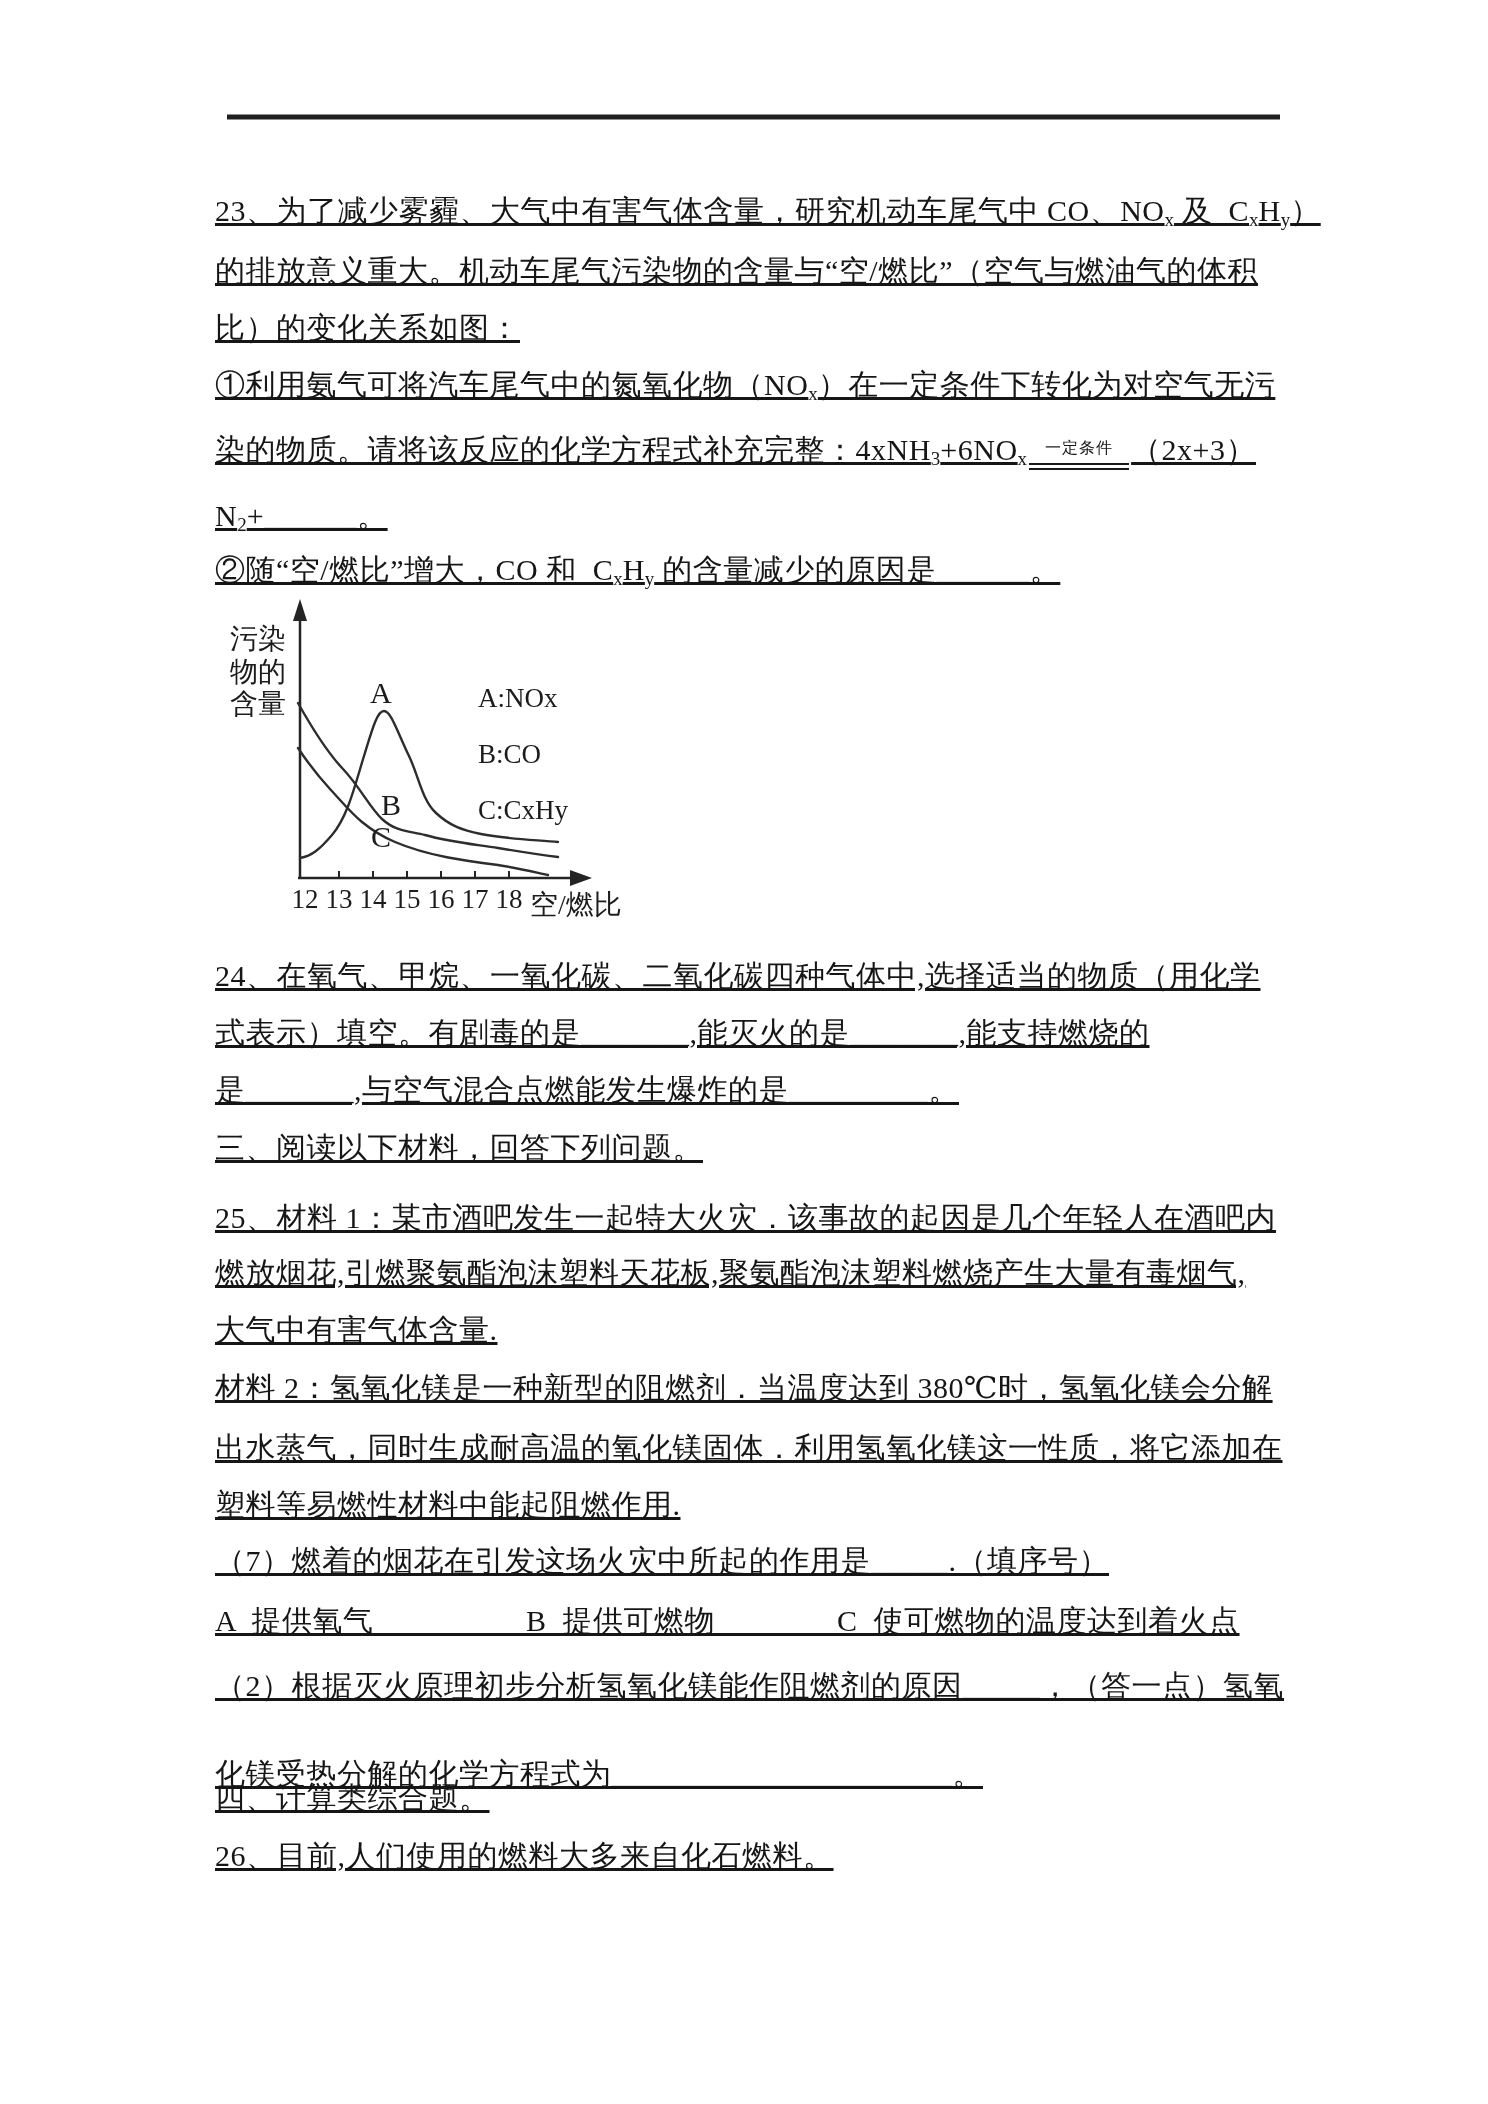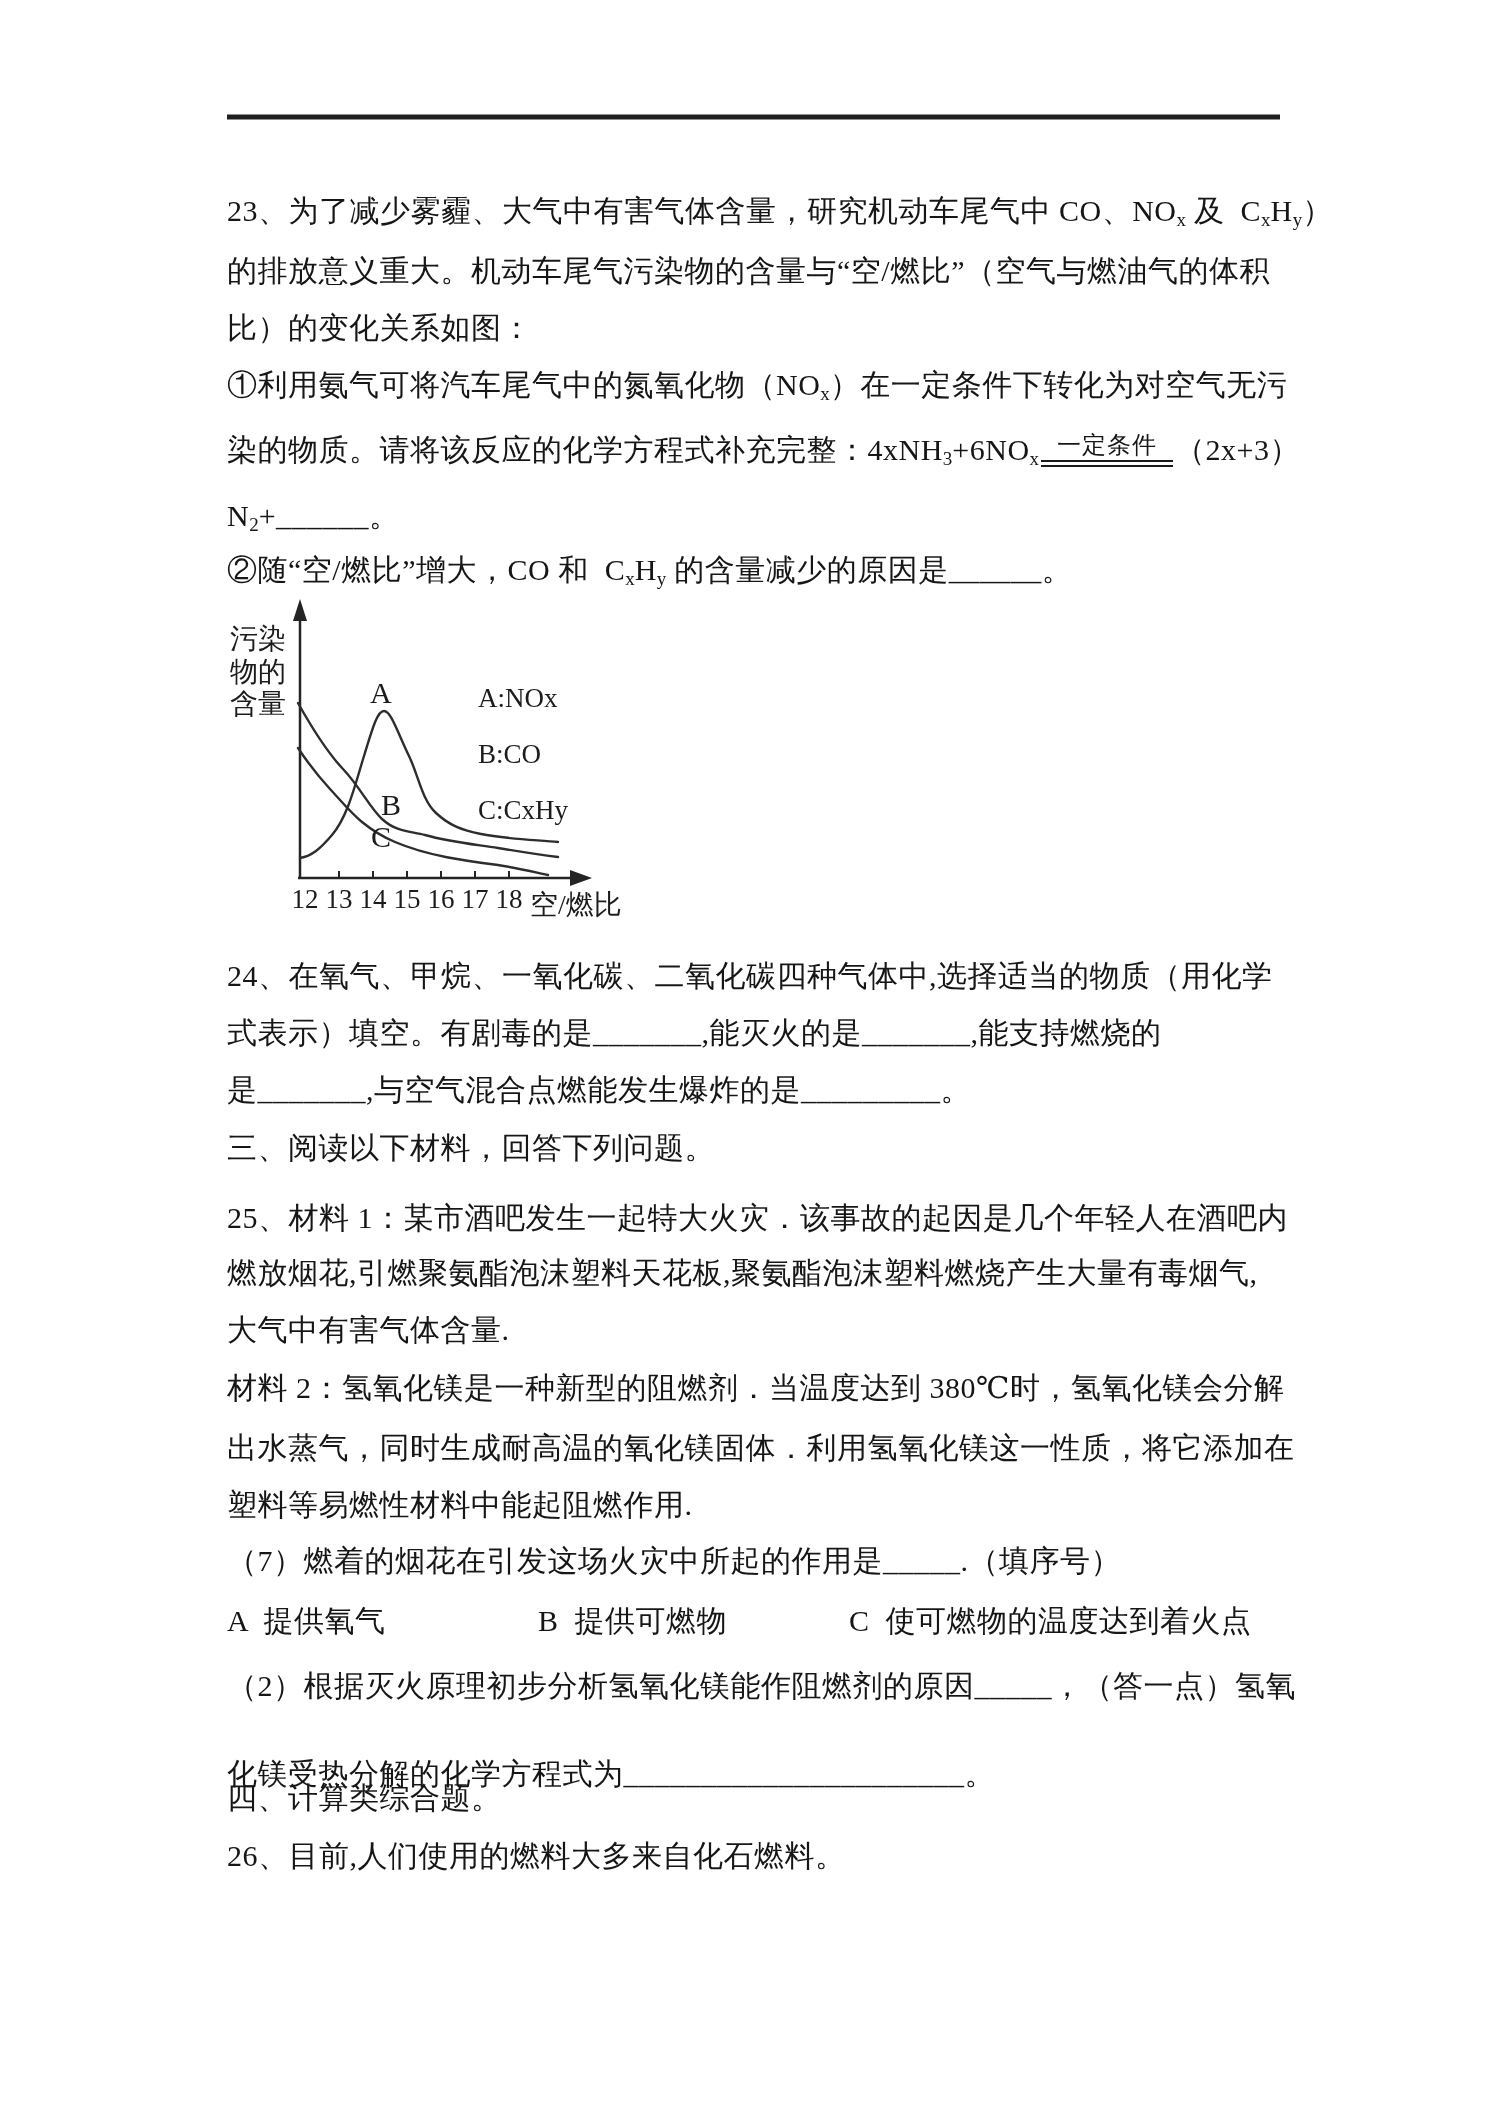--- a/index.html
+++ b/index.html
@@ -17,34 +17,35 @@
     left:227px;
     top:114px;
     width:1053px;
     height:4px;
     background:#1f1f1f;
     border-top:1px solid #8f8f8f;
     border-bottom:1px solid #8f8f8f;
   }
   .line{
     position:absolute;
-    left:227px;
+    left:215px;
     font-size:30px;
     line-height:36px;
     white-space:pre;
     letter-spacing:0.5px;
+    text-decoration:underline;
   }
   .line .sub{
     font-size:19px;
     vertical-align:-5px;
     letter-spacing:0;
   }
   .line .cond{
     display:inline-block;
-    font-size:24px;
+    font-size:16px;
     line-height:26px;
     padding:0 16px 2px 16px;
     margin:0 2px;
     border-bottom:7px double #1a1a1a;
     vertical-align:7px;
     letter-spacing:1px;
   }
   .chart{
     position:absolute;
     left:200px;

